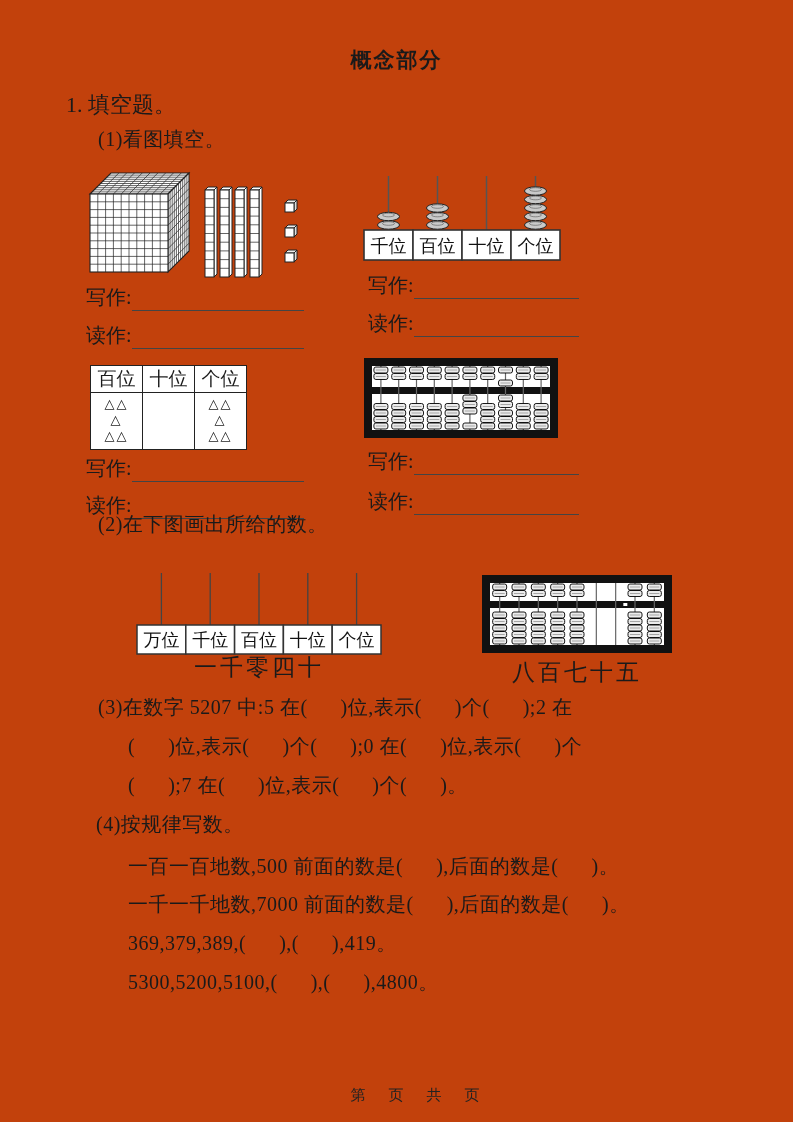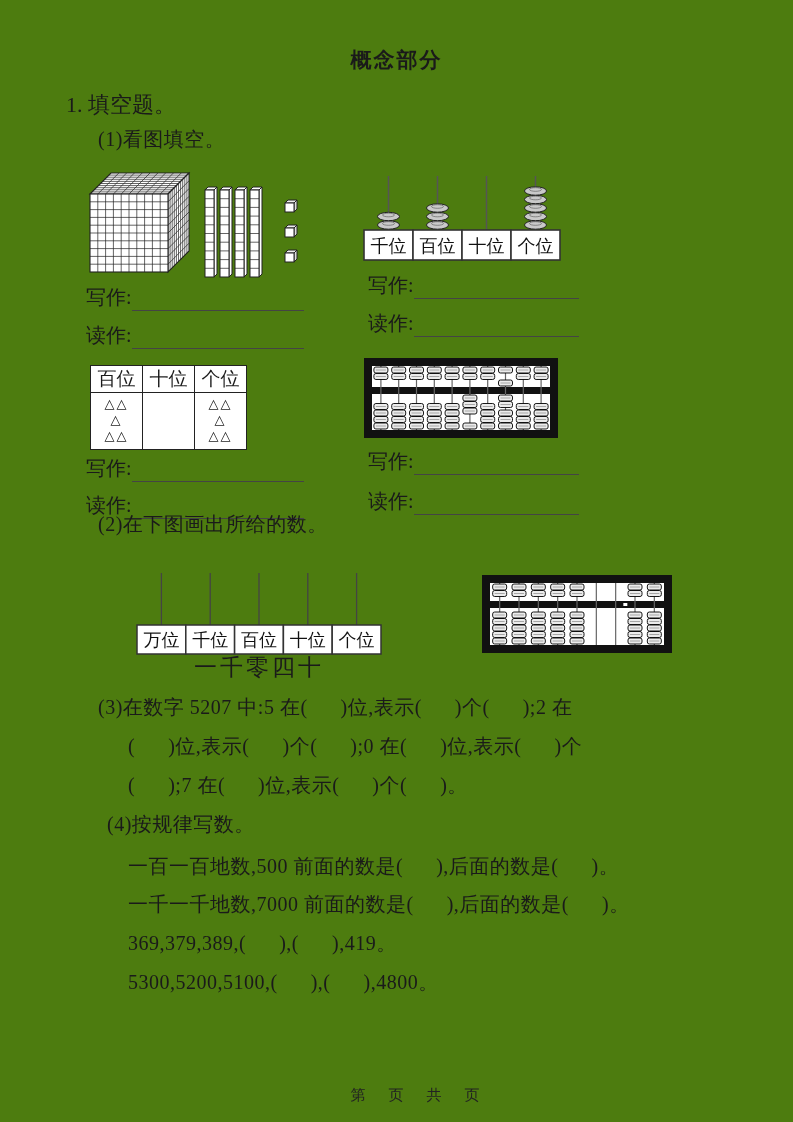--- a/index.html
+++ b/index.html
@@ -1,16 +1,16 @@
 <!DOCTYPE html>
 <html><head>
 <meta charset="utf-8">
 <style>
   html,body{margin:0;padding:0;background:#888;}
-  .page{position:relative;width:793px;height:1122px;background:#4d7c0f;
+  .page{position:relative;width:793px;height:1122px;background:#c2410c;
         font-family:"Liberation Serif","DejaVu Serif",serif;color:#1a1a1a;overflow:hidden;}
   .abs{position:absolute;}
   .title{left:0;right:0;top:46px;text-align:center;
          font-family:"Liberation Sans","DejaVu Sans",sans-serif;
          font-weight:bold;font-size:21px;letter-spacing:2px;}
   .h1{left:66px;top:90px;font-weight:normal;font-size:22px;}
   .line{font-size:20px;white-space:pre-wrap;letter-spacing:0.5px;}
   .blankrow{display:flex;align-items:flex-end;}
   .blankrow .lbl{font-size:20px;}
   .blank{display:inline-block;border-bottom:1.5px solid #444;height:24px;}
@@ -501,25 +501,26 @@
       <rect x="165.33333333333334" y="56.5" width="14" height="6" rx="2" fill="#ececec" stroke="#000" stroke-width="0.9"></rect>
       <line x1="167.33333333333334" y1="59.5" x2="177.33333333333334" y2="59.5" stroke="#777" stroke-width="0.6"></line>
       <rect x="165.33333333333334" y="50" width="14" height="6" rx="2" fill="#ececec" stroke="#000" stroke-width="0.9"></rect>
       <line x1="167.33333333333334" y1="53" x2="177.33333333333334" y2="53" stroke="#777" stroke-width="0.6"></line>
       <rect x="165.33333333333334" y="43.5" width="14" height="6" rx="2" fill="#ececec" stroke="#000" stroke-width="0.9"></rect>
       <line x1="167.33333333333334" y1="46.5" x2="177.33333333333334" y2="46.5" stroke="#777" stroke-width="0.6"></line>
       <rect x="165.33333333333334" y="37" width="14" height="6" rx="2" fill="#ececec" stroke="#000" stroke-width="0.9"></rect>
       <line x1="167.33333333333334" y1="40" x2="177.33333333333334" y2="40" stroke="#777" stroke-width="0.6"></line>
       <rect x="141.33333333333334" y="28" width="4" height="3" fill="#fff"></rect>
     </svg>
+  <div class="abs caption" style="left:482px;top:657px;width:190px">八百七十五</div>
 
   <div class="abs line" style="left:98px;top:694px">(3)在数字 5207 中:5 在(      )位,表示(      )个(      );2 在</div>
   <div class="abs line" style="left:128px;top:733px">(      )位,表示(      )个(      );0 在(      )位,表示(      )个</div>
   <div class="abs line" style="left:128px;top:772px">(      );7 在(      )位,表示(      )个(      )。</div>
 
-  <div class="abs line" style="left:107px;top:811px">(4)按规律写数。</div>
+  <div class="abs line" style="left:96px;top:811px">(4)按规律写数。</div>
   <div class="abs line" style="left:128px;top:853px">一百一百地数,500 前面的数是(      ),后面的数是(      )。</div>
   <div class="abs line" style="left:128px;top:891px">一千一千地数,7000 前面的数是(      ),后面的数是(      )。</div>
   <div class="abs line" style="left:128px;top:930px">369,379,389,(      ),(      ),419。</div>
   <div class="abs line" style="left:128px;top:969px">5300,5200,5100,(      ),(      ),4800。</div>
 
   <div class="abs footer">第　页　共　页</div>
 </div>
 
 </body></html>

